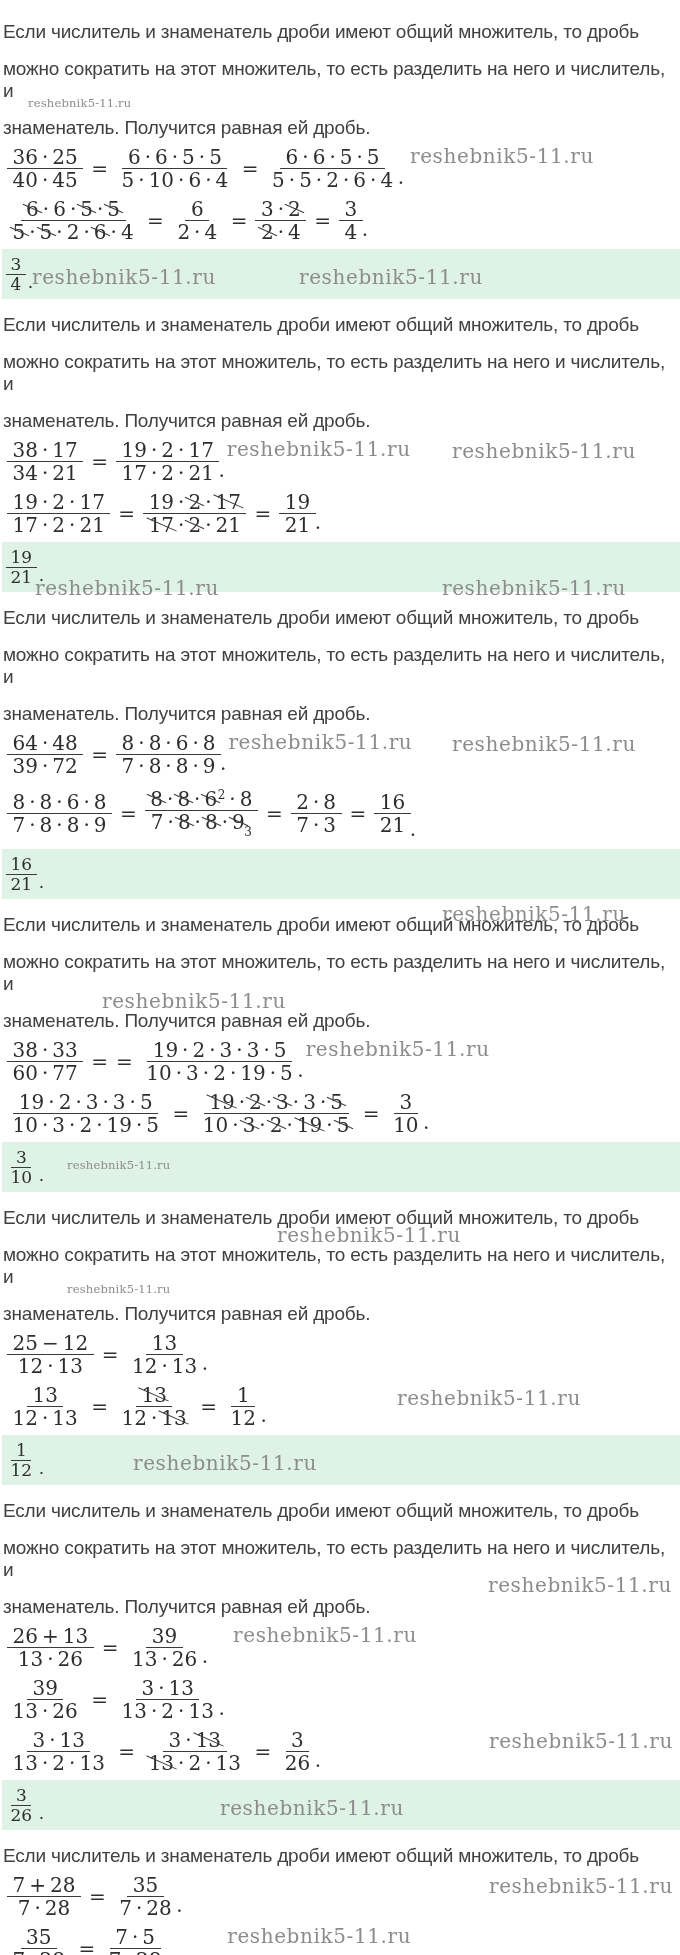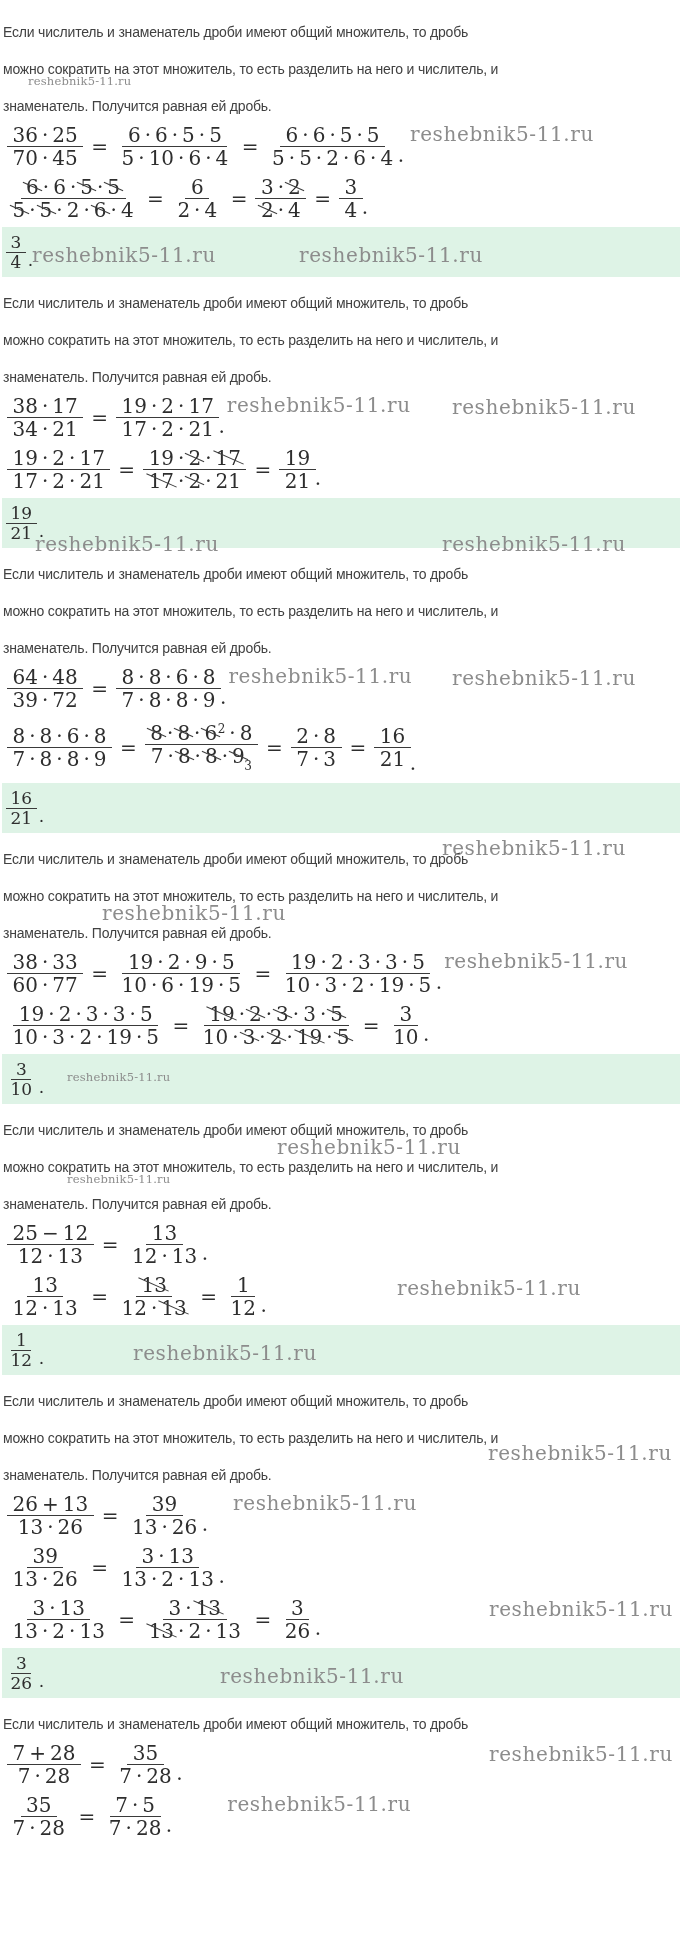--- a/index.html
+++ b/index.html
@@ -1,21 +1,21 @@
 <!DOCTYPE html>
 <html lang="ru"><head>
 <meta charset="utf-8">
 <style>
   :root { --hl:#def3e6; --txt:#414141; --math:#2e2e2e; --wm:#8c8c8c; }
   html,body { margin:0; padding:0; background:#fff; }
   body { width:680px; font-family:"Liberation Sans",sans-serif; color:var(--txt); overflow-x:hidden; }
   main { display:block; padding:6px 0 24px 2px; }
   section.block { position:relative; }
 
-  .intro-line { font-size:14px; line-height:22px; margin:15px 4px 0 1px; letter-spacing:-0.2px; }
+  .intro-line { font-size:19px; line-height:22px; margin:15px 4px 0 1px; letter-spacing:-0.2px; }
   .intro-line b { font-weight:400; }
 
   .wm { font-family:"DejaVu Serif",serif; font-weight:400; color:var(--wm);
         white-space:nowrap; letter-spacing:.6px; }
   .wm.big { font-size:20px; }
   .wm.small { font-size:11.5px; letter-spacing:.2px; }
   .wm-row { position:relative; height:0; overflow:visible; }
   .wm-row .wm { position:absolute; }
 
   .math-row { position:relative; display:flex; align-items:center; margin:7px 0 2px 1px;
@@ -50,21 +50,21 @@
     <section class="block">
       <p class="intro-line">Если числитель и знаменатель дроби имеют общий множитель, то дробь</p>
       <p class="intro-line"><span>можно </span><b>сократить</b><span> на этот множитель, то есть разделить на него и числитель, и</span></p>
       <div class="wm-row">
         <span class="wm small" style="left: 26px; top: -6px;">reshebnik5-11.ru</span>
       </div>
       <p class="intro-line">знаменатель. Получится равная ей дробь.</p>
       <div class="math-row">
         <span class="frac">
           <span class="num"><span class="tok">36</span><span class="tok op">·</span><span class="tok">25</span></span>
-          <span class="den"><span class="tok">70</span><span class="tok op">·</span><span class="tok">45</span></span>
+          <span class="den"><span class="tok">40</span><span class="tok op">·</span><span class="tok">45</span></span>
         </span>
         <span class="eq">=</span>
         <span class="frac">
           <span class="num"><span class="tok">6</span><span class="tok op">·</span><span class="tok">6</span><span class="tok op">·</span><span class="tok">5</span><span class="tok op">·</span><span class="tok">5</span></span>
           <span class="den"><span class="tok">5</span><span class="tok op">·</span><span class="tok">10</span><span class="tok op">·</span><span class="tok">6</span><span class="tok op">·</span><span class="tok">4</span></span>
         </span>
         <span class="eq">=</span>
         <span class="frac">
           <span class="num"><span class="tok">6</span><span class="tok op">·</span><span class="tok">6</span><span class="tok op">·</span><span class="tok">5</span><span class="tok op">·</span><span class="tok">5</span></span>
           <span class="den"><span class="tok">5</span><span class="tok op">·</span><span class="tok">5</span><span class="tok op">·</span><span class="tok">2</span><span class="tok op">·</span><span class="tok">6</span><span class="tok op">·</span><span class="tok">4</span></span>
@@ -206,24 +206,20 @@
       <div class="wm-row">
         <span class="wm big" style="left: 100px; top: -6px;">reshebnik5-11.ru</span>
       </div>
       <p class="intro-line">знаменатель. Получится равная ей дробь.</p>
       <div class="math-row">
         <span class="frac">
           <span class="num"><span class="tok">38</span><span class="tok op">·</span><span class="tok">33</span></span>
           <span class="den"><span class="tok">60</span><span class="tok op">·</span><span class="tok">77</span></span>
         </span>
         <span class="eq">=</span>
-        <span class="frac">
-          <span class="num"><span class="tok">19</span><span class="tok op">·</span><span class="tok">2</span><span class="tok op">·</span><span class="tok">9</span><span class="tok op">·</span><span class="tok">5</span></span>
-          <span class="den"><span class="tok">10</span><span class="tok op">·</span><span class="tok">6</span><span class="tok op">·</span><span class="tok">19</span><span class="tok op">·</span><span class="tok">5</span></span>
-        </span>
         <span class="eq">=</span>
         <span class="frac">
           <span class="num"><span class="tok">19</span><span class="tok op">·</span><span class="tok">2</span><span class="tok op">·</span><span class="tok">3</span><span class="tok op">·</span><span class="tok">3</span><span class="tok op">·</span><span class="tok">5</span></span>
           <span class="den"><span class="tok">10</span><span class="tok op">·</span><span class="tok">3</span><span class="tok op">·</span><span class="tok">2</span><span class="tok op">·</span><span class="tok">19</span><span class="tok op">·</span><span class="tok">5</span></span>
         </span>
         <span class="enddot">.</span>
         <span class="wm big inline" style="margin-left: 2px;">reshebnik5-11.ru</span>
       </div>
       <div class="math-row">
         <span class="frac">

